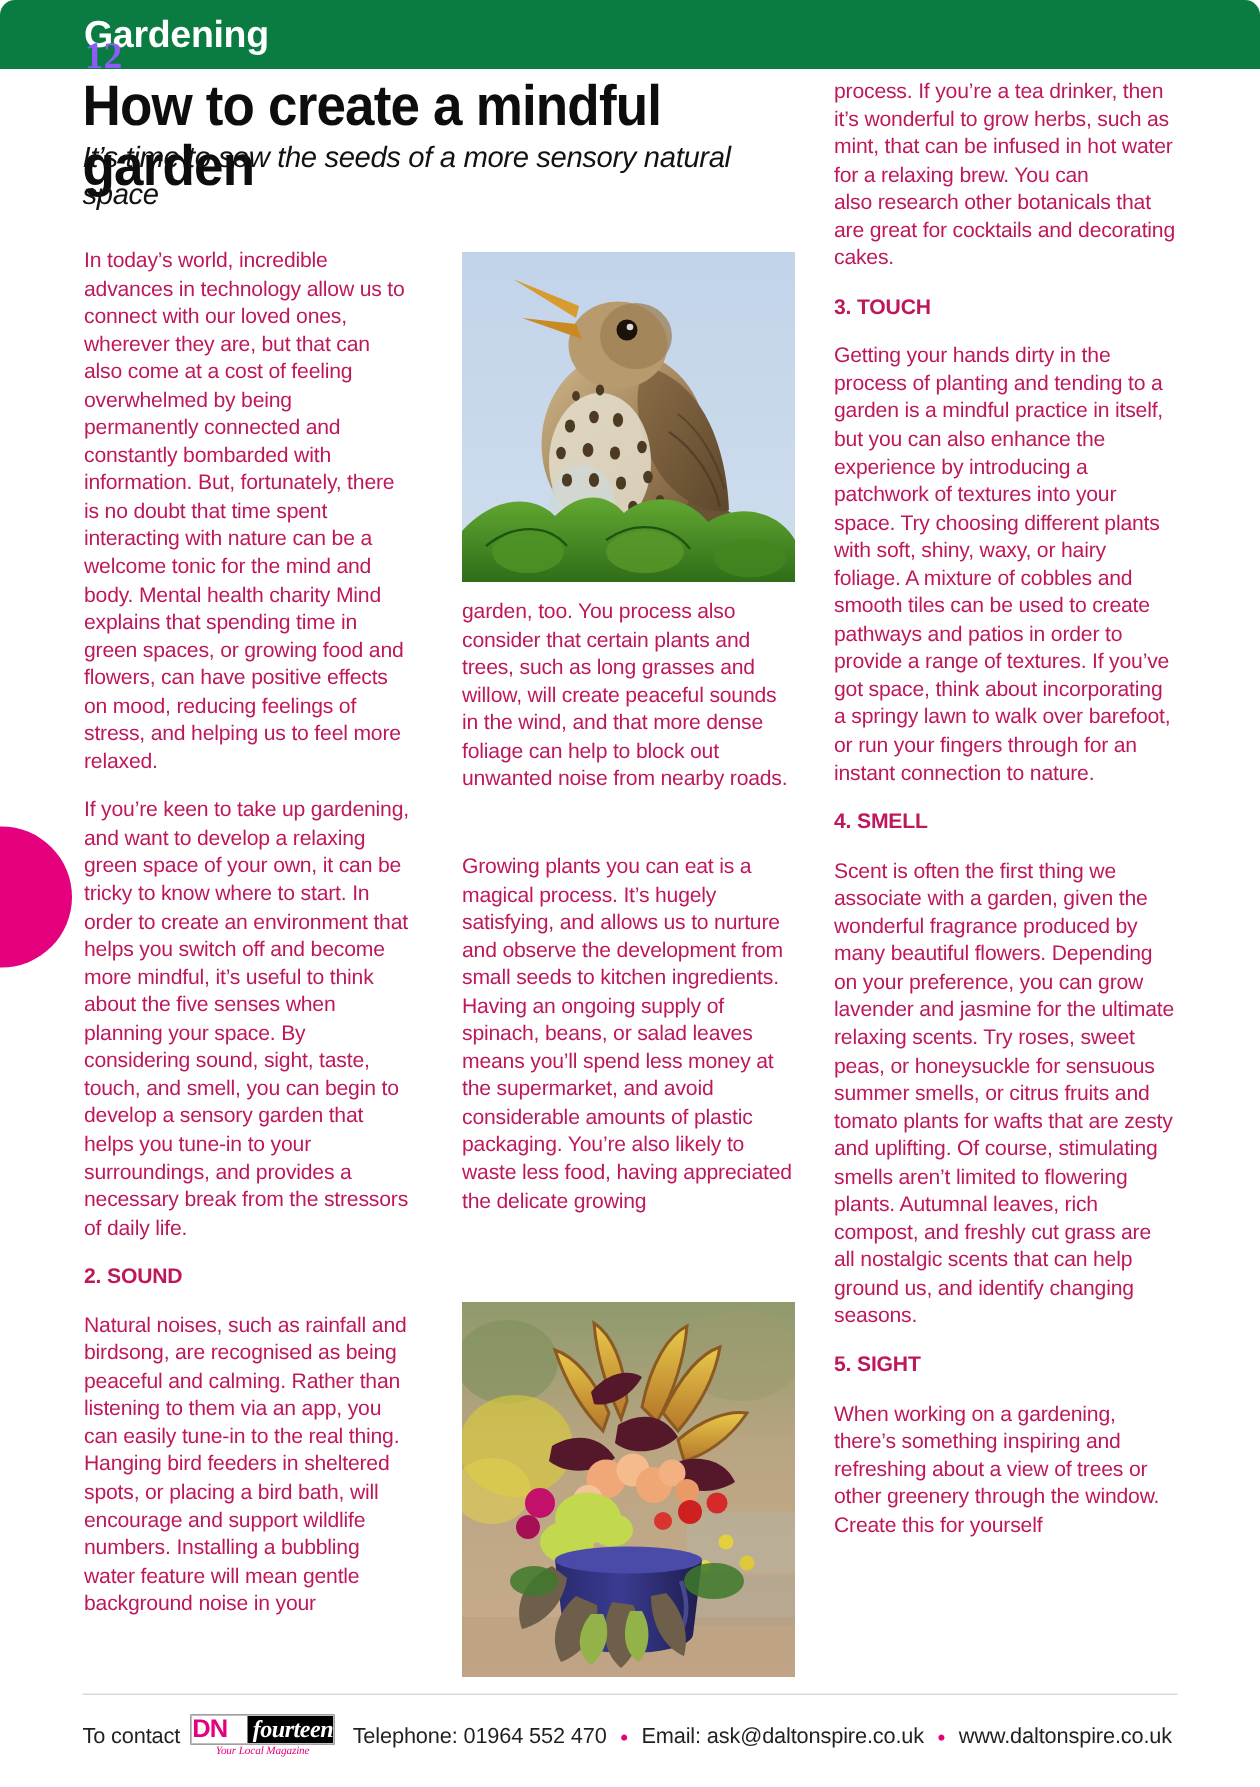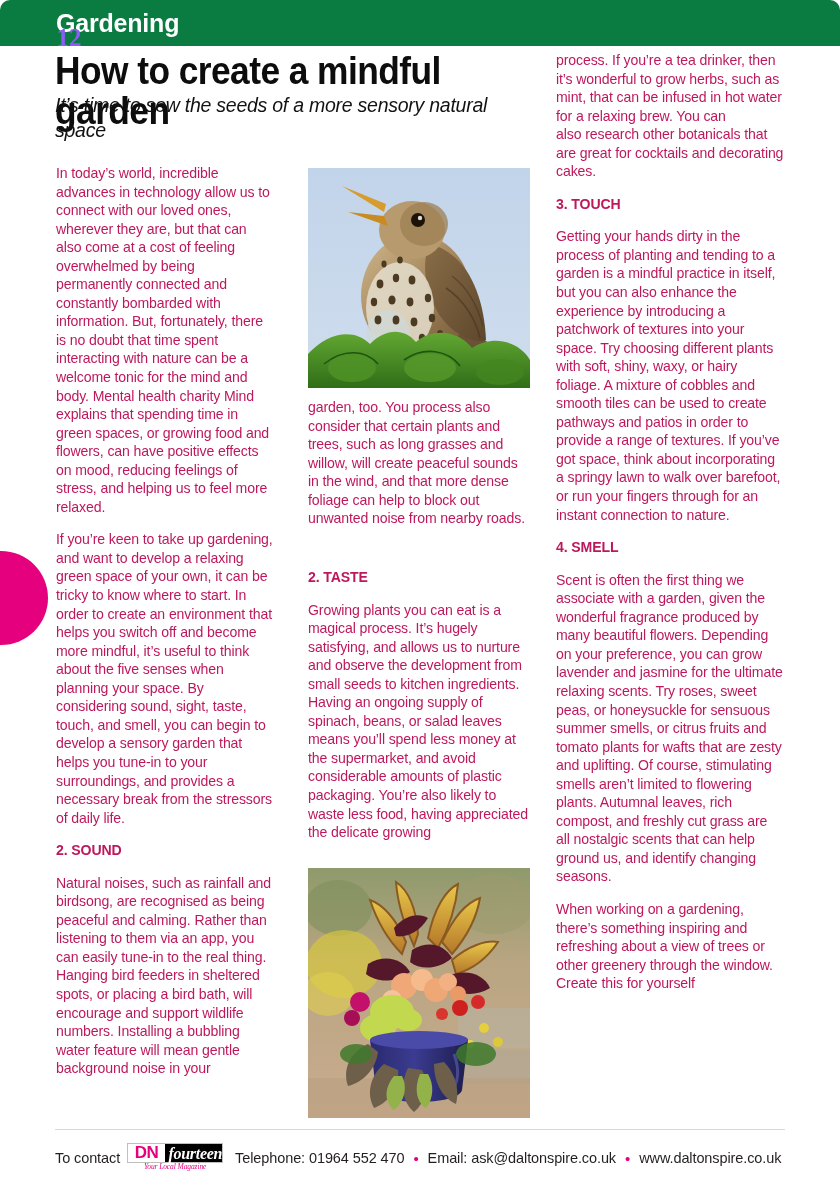--- a/index.html
+++ b/index.html
@@ -170,21 +170,20 @@
     left: 1px;
     top: 1px;
     width: 37px;
     height: 18px;
     background: #ffffff;
     color: #e5007d;
     font-family: "Liberation Sans", sans-serif;
     font-weight: bold;
     font-size: 17px;
     line-height: 18px;
-    text-align: center;
     letter-spacing: -0.5px;
   }
   .logo-fourteen {
     position: absolute;
     left: 38px;
     top: 1px;
     width: 57px;
     height: 18px;
     color: #ffffff;
     font-family: "Liberation Serif", serif;
@@ -306,21 +305,20 @@
       <ellipse cx="44" cy="200" rx="24" ry="14" fill="#4f9226" opacity="0.85"></ellipse>
       <ellipse cx="122" cy="200" rx="26" ry="14" fill="#58992b" opacity="0.8"></ellipse>
       <ellipse cx="192" cy="204" rx="24" ry="13" fill="#44861f" opacity="0.8"></ellipse>
     </svg>
   </div>
 
   <div class="col col-2a">
     <p>garden, too. You process also consider that certain plants and trees, such as long grasses and willow, will create peaceful sounds in the wind, and that more dense foliage can help to block out unwanted noise from nearby roads.</p>
   </div>
   <div class="col col-2b">
-    <p class="subhead">2. TASTE</p>
     <p>Growing plants you can eat is a magical process. It’s hugely satisfying, and allows us to nurture and observe the development from small seeds to kitchen ingredients. Having an ongoing supply of spinach, beans, or salad leaves means you’ll spend less money at the supermarket, and avoid considerable amounts of plastic packaging. You’re also likely to waste less food, having appreciated the delicate growing</p>
   </div>
 
   <div class="photo photo-pot">
     <svg viewBox="0 0 222 250" preserveAspectRatio="none">
       <defs>
         <linearGradient id="bgpath" x1="0" y1="0" x2="0" y2="1">
           <stop offset="0%" stop-color="#8f9a6c"></stop>
           <stop offset="38%" stop-color="#b9a582"></stop>
           <stop offset="100%" stop-color="#c9ac8e"></stop>
@@ -406,20 +404,21 @@
     </svg>
   </div>
 
   <div class="col col-3">
     <p style="margin-bottom:0">process. If you’re a tea drinker, then it’s wonderful to grow herbs, such as mint, that can be infused in hot water for a relaxing brew. You can</p>
     <p>also research other botanicals that are great for cocktails and decorating cakes.</p>
     <p class="subhead">3. TOUCH</p>
     <p>Getting your hands dirty in the process of planting and tending to a garden is a mindful practice in itself, but you can also enhance the experience by introducing a patchwork of textures into your space. Try choosing different plants with soft, shiny, waxy, or hairy foliage. A mixture of cobbles and smooth tiles can be used to create pathways and patios in order to provide a range of textures. If you’ve got space, think about incorporating a springy lawn to walk over barefoot, or run your fingers through for an instant connection to nature.</p>
     <p class="subhead">4. SMELL</p>
     <p>Scent is often the first thing we associate with a garden, given the wonderful fragrance produced by many beautiful flowers. Depending on your preference, you can grow lavender and jasmine for the ultimate relaxing scents. Try roses, sweet peas, or honeysuckle for sensuous summer smells, or citrus fruits and tomato plants for wafts that are zesty and uplifting. Of course, stimulating smells aren’t limited to flowering plants. Autumnal leaves, rich compost, and freshly cut grass are all nostalgic scents that can help ground us, and identify changing seasons.</p>
+    <p class="subhead">5. SIGHT</p>
     <p>When working on a gardening, there’s something inspiring and refreshing about a view of trees or other greenery through the window. Create this for yourself</p>
   </div>
 
   <div class="footer-rule"></div>
   <div class="footer">
     <span class="footer-contact-label">To contact</span>
     <span class="logo">
       <span class="logo-main"></span>
       <span class="logo-dn">DN</span>
       <span class="logo-fourteen">fourteen</span>

